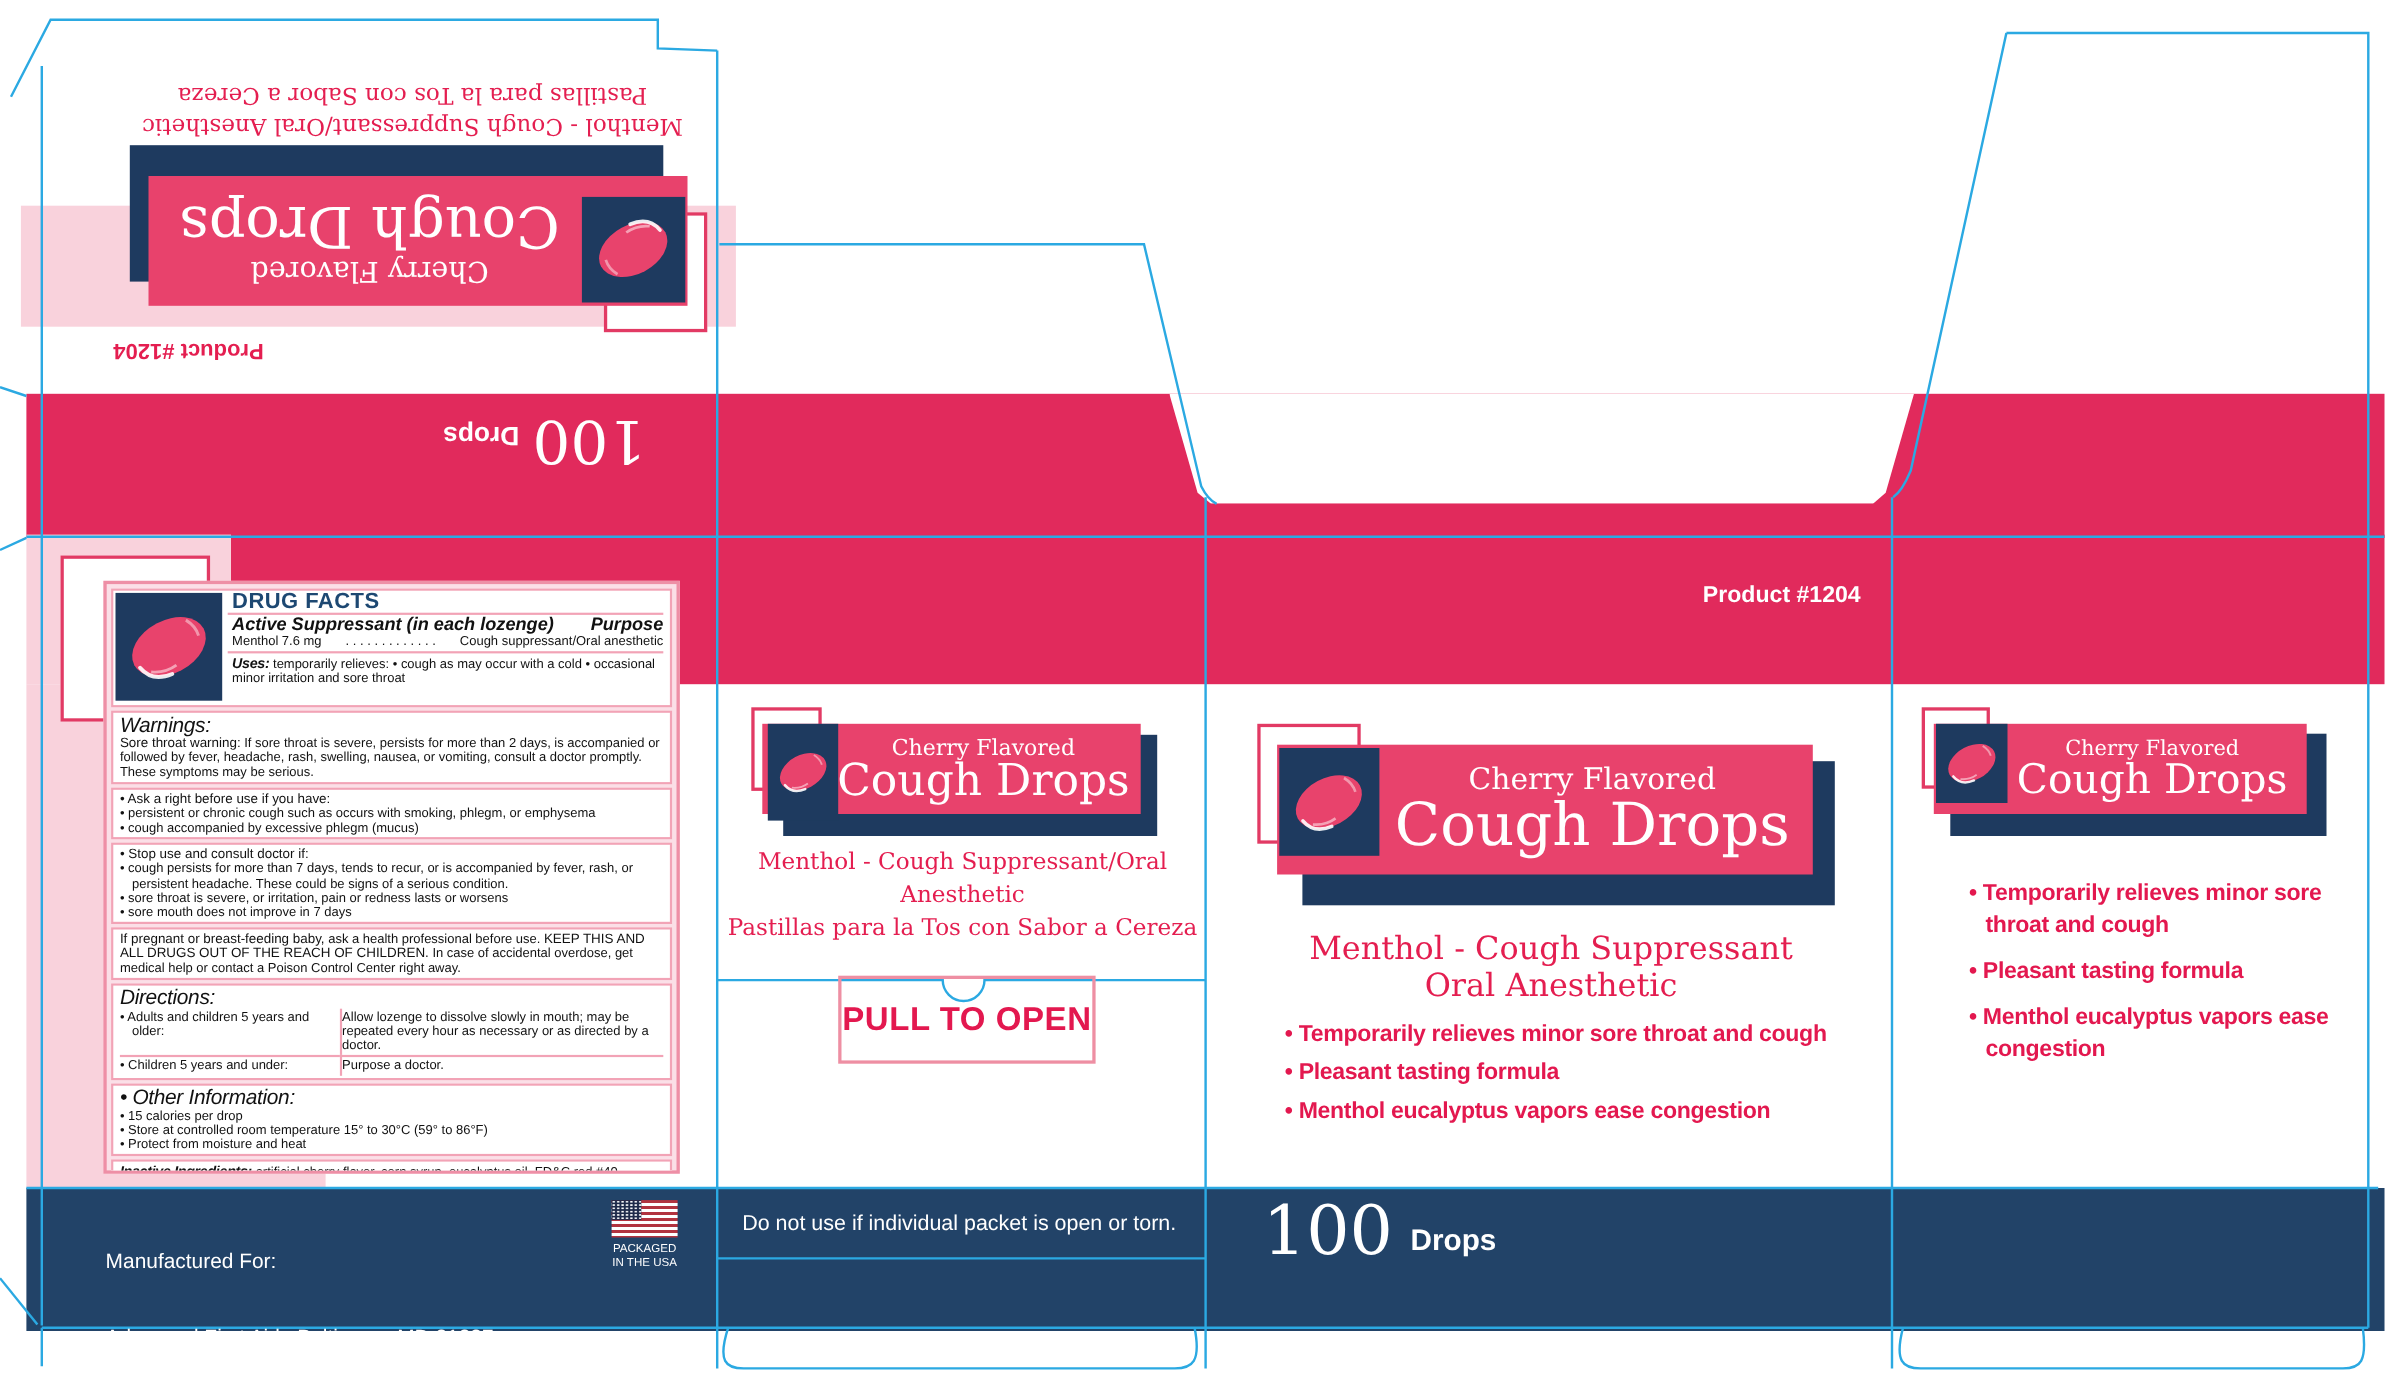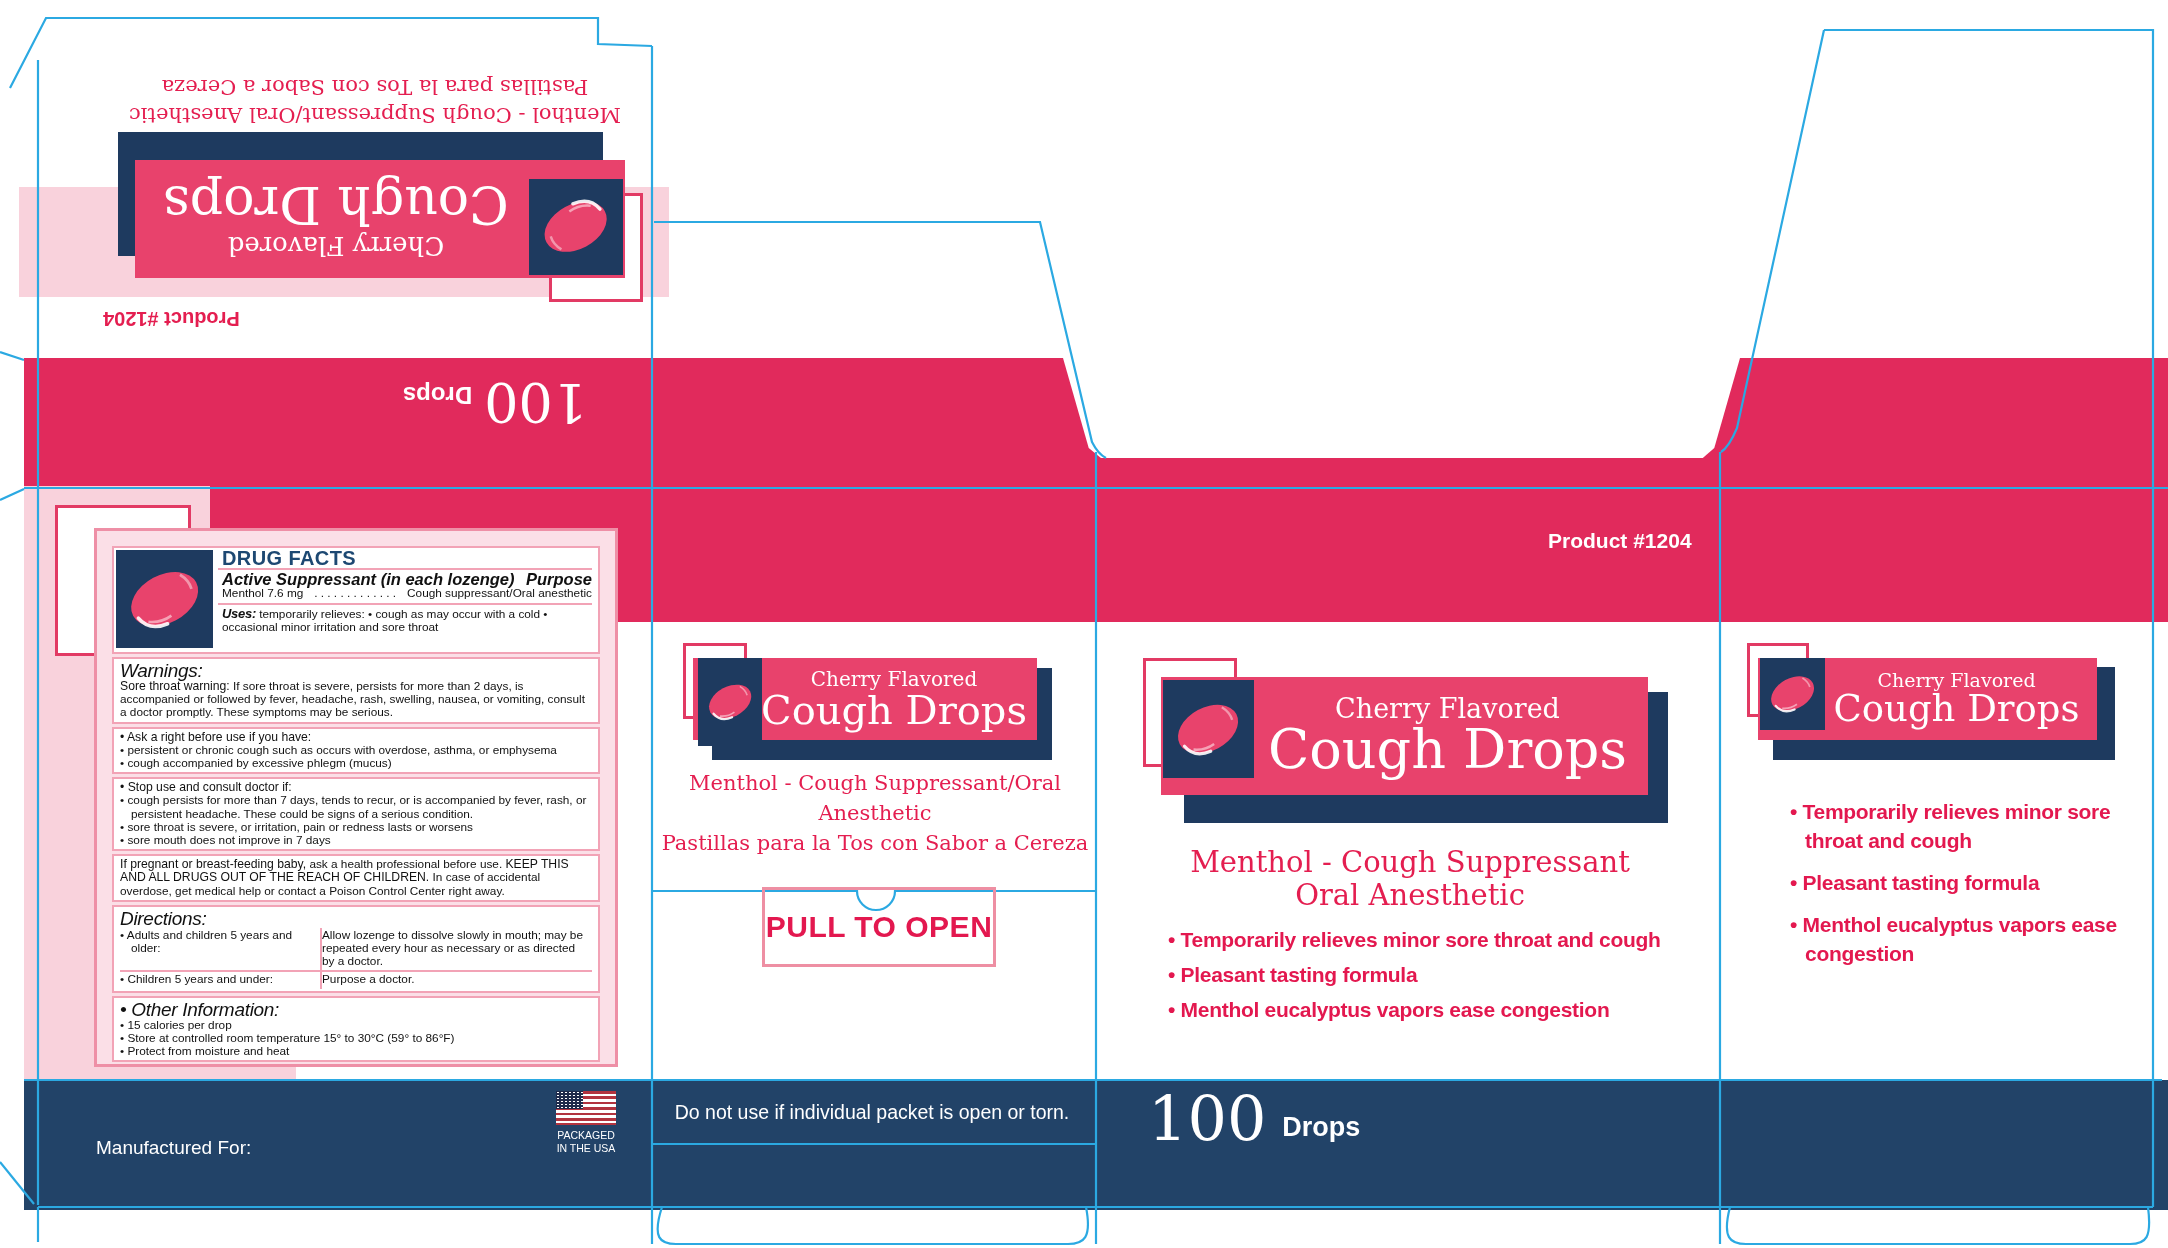--- a/index.html
+++ b/index.html
@@ -90,21 +90,21 @@
   .flag .canton{position:absolute;left:0;top:0;width:27px;height:18px;background-color:#1E2A4A;
         background-image:radial-gradient(#fff 0.9px,transparent 1.1px);background-size:4px 3px;}
   .flag-cap{position:absolute;left:544px;top:1129px;width:84px;text-align:center;color:#fff;
             font-size:10.5px;line-height:12.5px;z-index:4;}
   .packet{position:absolute;left:652px;top:1101px;width:440px;text-align:center;color:#fff;font-size:19.5px;z-index:4;}
   .count-b{position:absolute;left:1148px;top:1088px;display:flex;align-items:flex-end;gap:16px;color:#fff;z-index:4;}
   .count-b .big{font-family:"DejaVu Serif",serif;font-size:62px;line-height:1;}
   .count-b .small{font-weight:bold;font-size:27px;margin-bottom:7px;}
   
   .df{position:absolute;left:94px;top:528px;width:524px;height:539px;box-sizing:border-box;z-index:5;
-      background:#FBDFE7;border:3px solid #EE8FA6;padding:15px;overflow:hidden;
+      background:#FBDFE7;border:3px solid #EE8FA6;padding:4px;overflow:hidden;
       font-size:11.8px;line-height:13.2px;color:#111;}
   .dfs{background:#fff;border:2px solid #F2A3B6;padding:2px 6px;margin-bottom:3px;}
   .df-s1{position:relative;min-height:100px;padding-left:0;}
   .df-sq{position:absolute;left:2px;top:2px;width:97px;height:98px;background:#1E3A5F;
          display:flex;align-items:center;justify-content:center;}
   .df-sq svg{width:92%;height:92%;}
   .df-r{margin-left:104px;}
   .df-title{color:#1D4872;font-weight:bold;font-size:20px;letter-spacing:0.4px;padding:2px 0 3px 4px;
             border-bottom:2px solid #F2A3B6;}
   .df-active{display:flex;justify-content:space-between;align-items:baseline;
@@ -297,21 +297,21 @@
         </div>
       </div>
     </div>
     <div class="dfs">
       <div class="df-h">Warnings:</div>
       <div><span class="df-b">Sore throat warning:</span>
       <span>If sore throat is severe, persists for more than 2 days, is accompanied or followed by fever, headache, rash, swelling, nausea, or vomiting, consult a doctor promptly. These symptoms may be serious.</span></div>
     </div>
     <div class="dfs df-bullets">
       <div class="df-b" style="padding-left:0;text-indent:0">Ask a right before use if you have:</div>
-      <div>persistent or chronic cough such as occurs with overdose, asthma, or emphysema</div>
+      <div>persistent or chronic cough such as occurs with smoking, phlegm, or emphysema</div>
       <div>cough accompanied by excessive phlegm (mucus)</div>
     </div>
     <div class="dfs df-bullets">
       <div class="df-b" style="padding-left:0;text-indent:0">Stop use and consult doctor if:</div>
       <div>cough persists for more than 7 days, tends to recur, or is accompanied by fever, rash, or persistent headache. These could be signs of a serious condition.</div>
       <div>sore throat is severe, or irritation, pain or redness lasts or worsens</div>
       <div>sore mouth does not improve in 7 days</div>
     </div>
     <div class="dfs">
       <span class="df-b">If pregnant or breast-feeding baby,</span>

